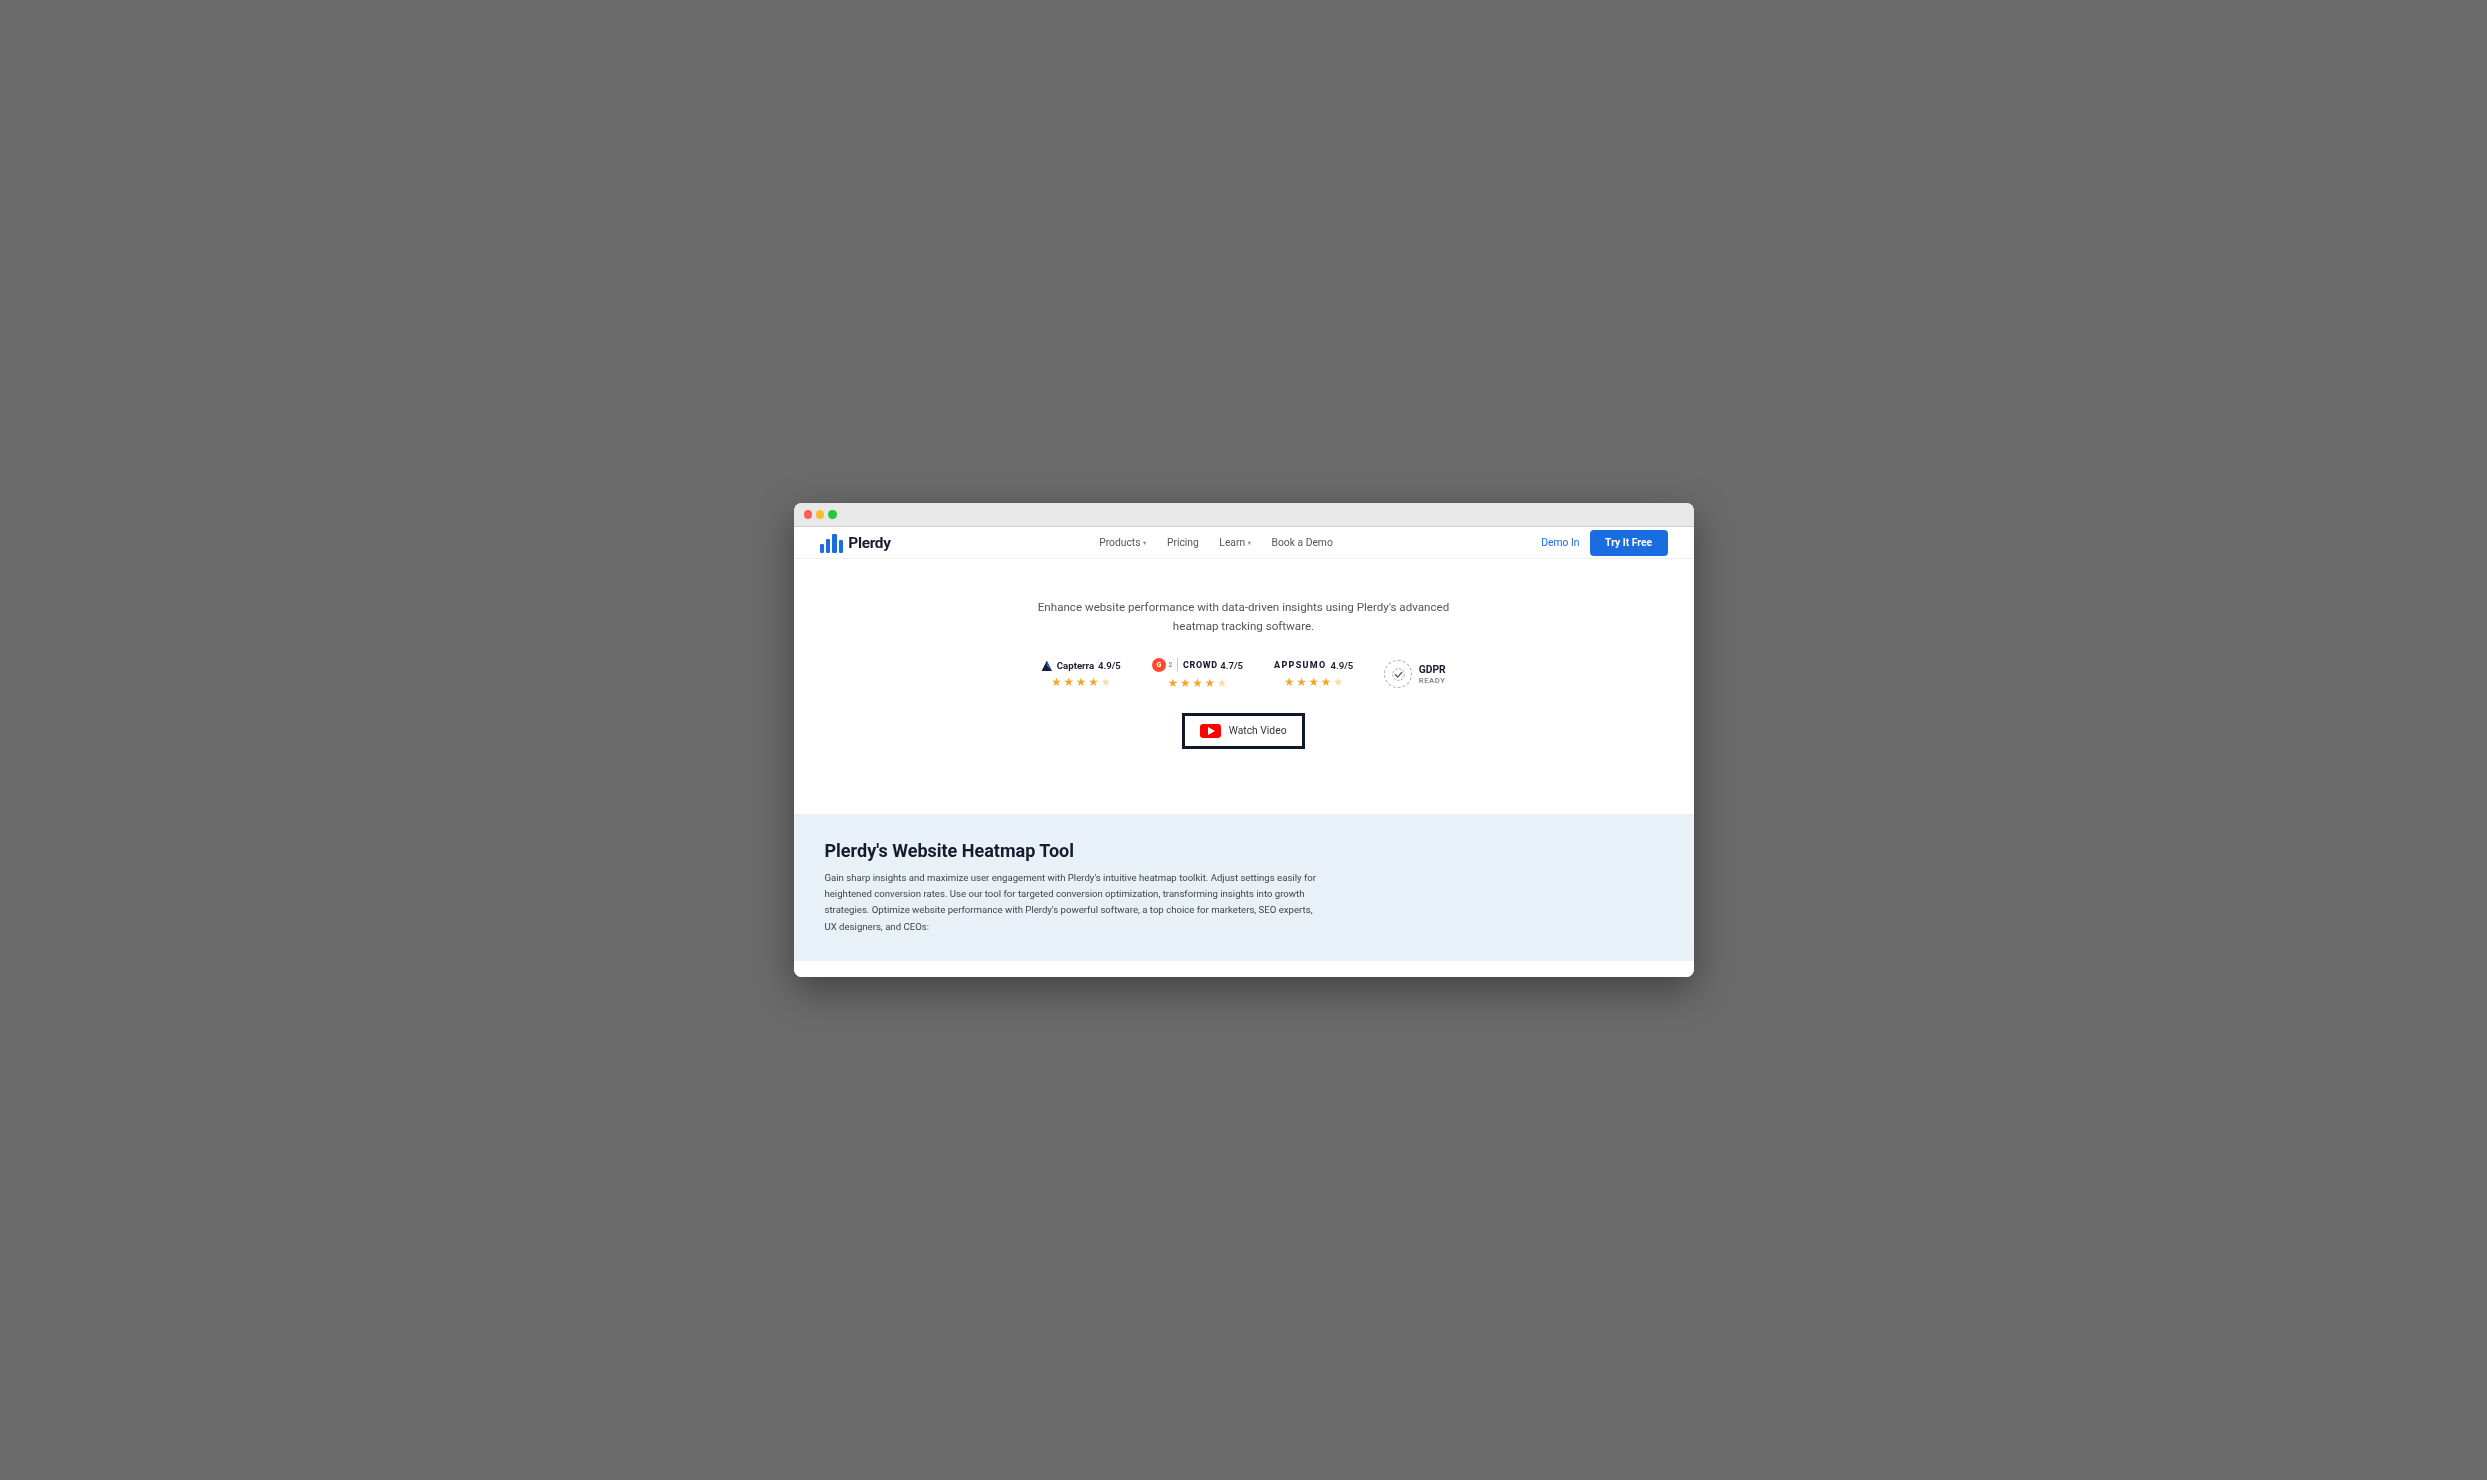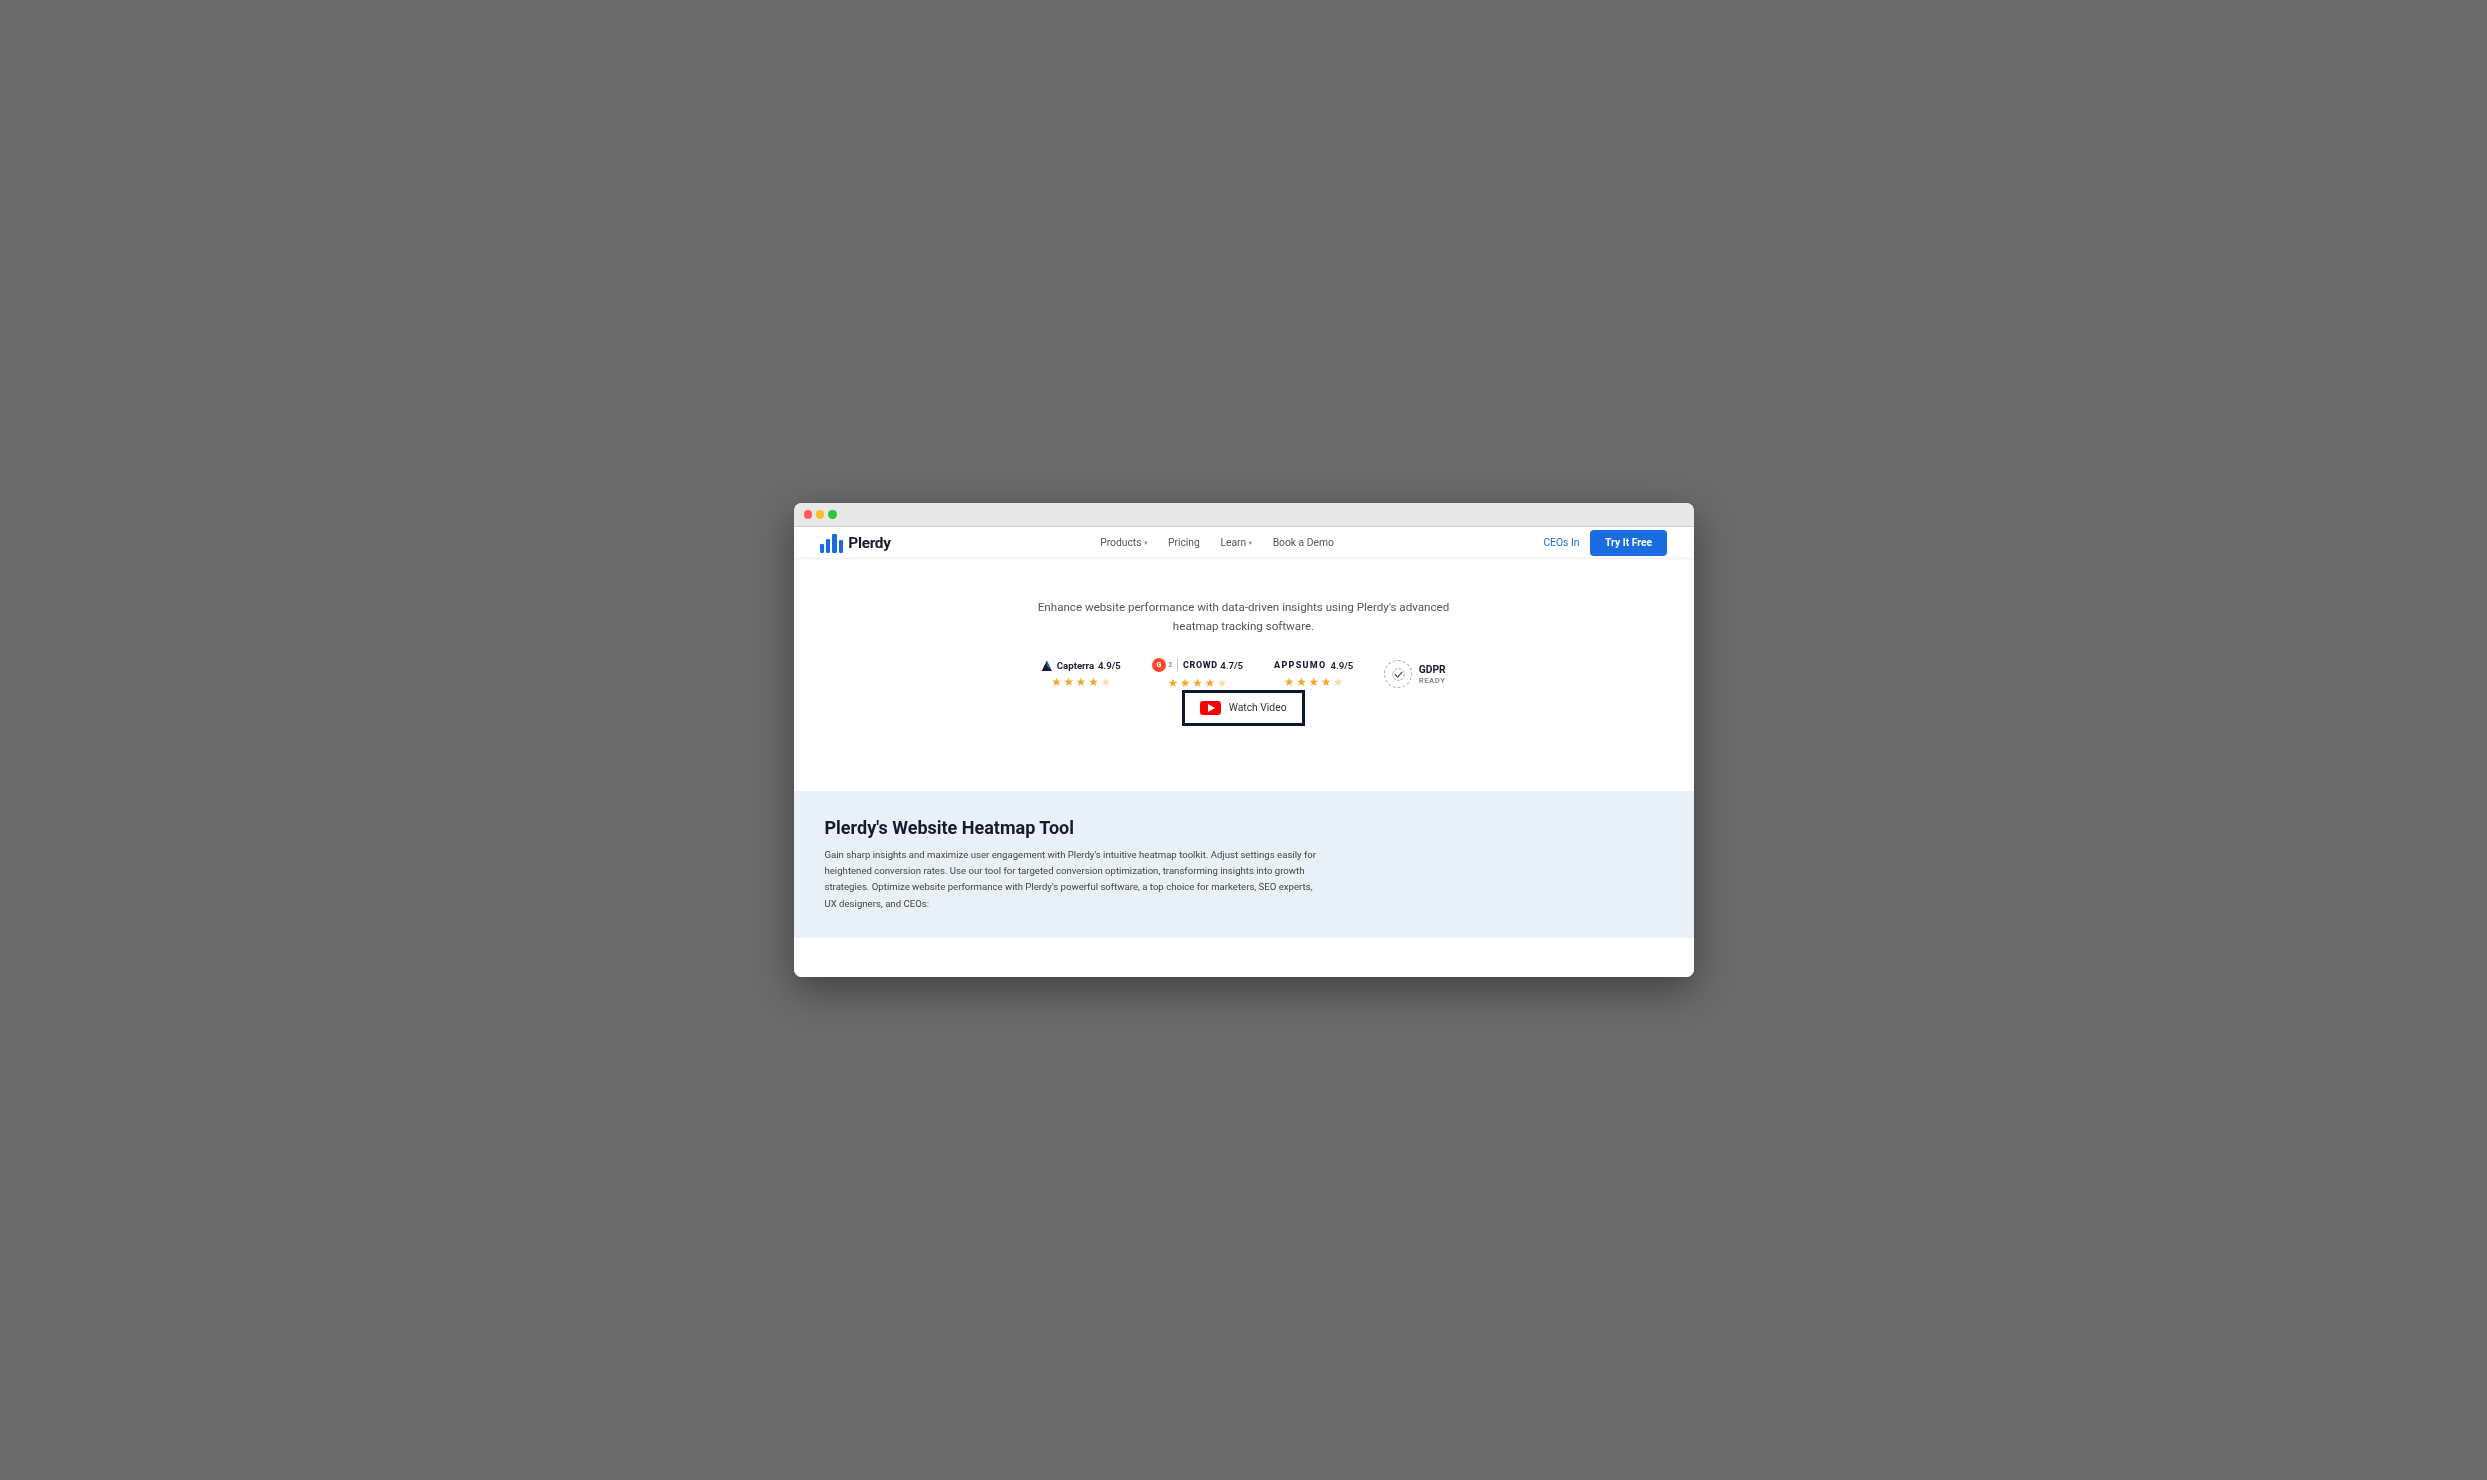--- a/index.html
+++ b/index.html
@@ -155,20 +155,21 @@
       margin: 0 auto 23px;
       line-height: 1.6;
     }
 
     
     .ratings-row {
       display: flex;
       align-items: center;
       justify-content: center;
       gap: 31px;
+      margin-bottom: 23px;
       flex-wrap: wrap;
     }
 
     .rating-item {
       display: flex;
       flex-direction: column;
       align-items: center;
       gap: 3.9px;
     }
 
@@ -363,21 +364,21 @@
         <a class="nav-link" href="#">
           <span>Learn</span>
           <span class="chevron">▾</span>
         </a>
         <a class="nav-link" href="#">
           <span>Book a Demo</span>
         </a>
       </div>
 
       <div class="nav-actions">
-        <a class="sign-in-link" href="#">CEOs In</a>
+        <a class="sign-in-link" href="#">Demo In</a>
         <a class="try-free-btn" href="#">Try It Free</a>
       </div>
     </nav>
 
     <section class="hero">
       <p class="hero-subtitle">Enhance website performance with data-driven insights using Plerdy's advanced heatmap tracking software.</p>
 
       
       <div class="ratings-row">
 

